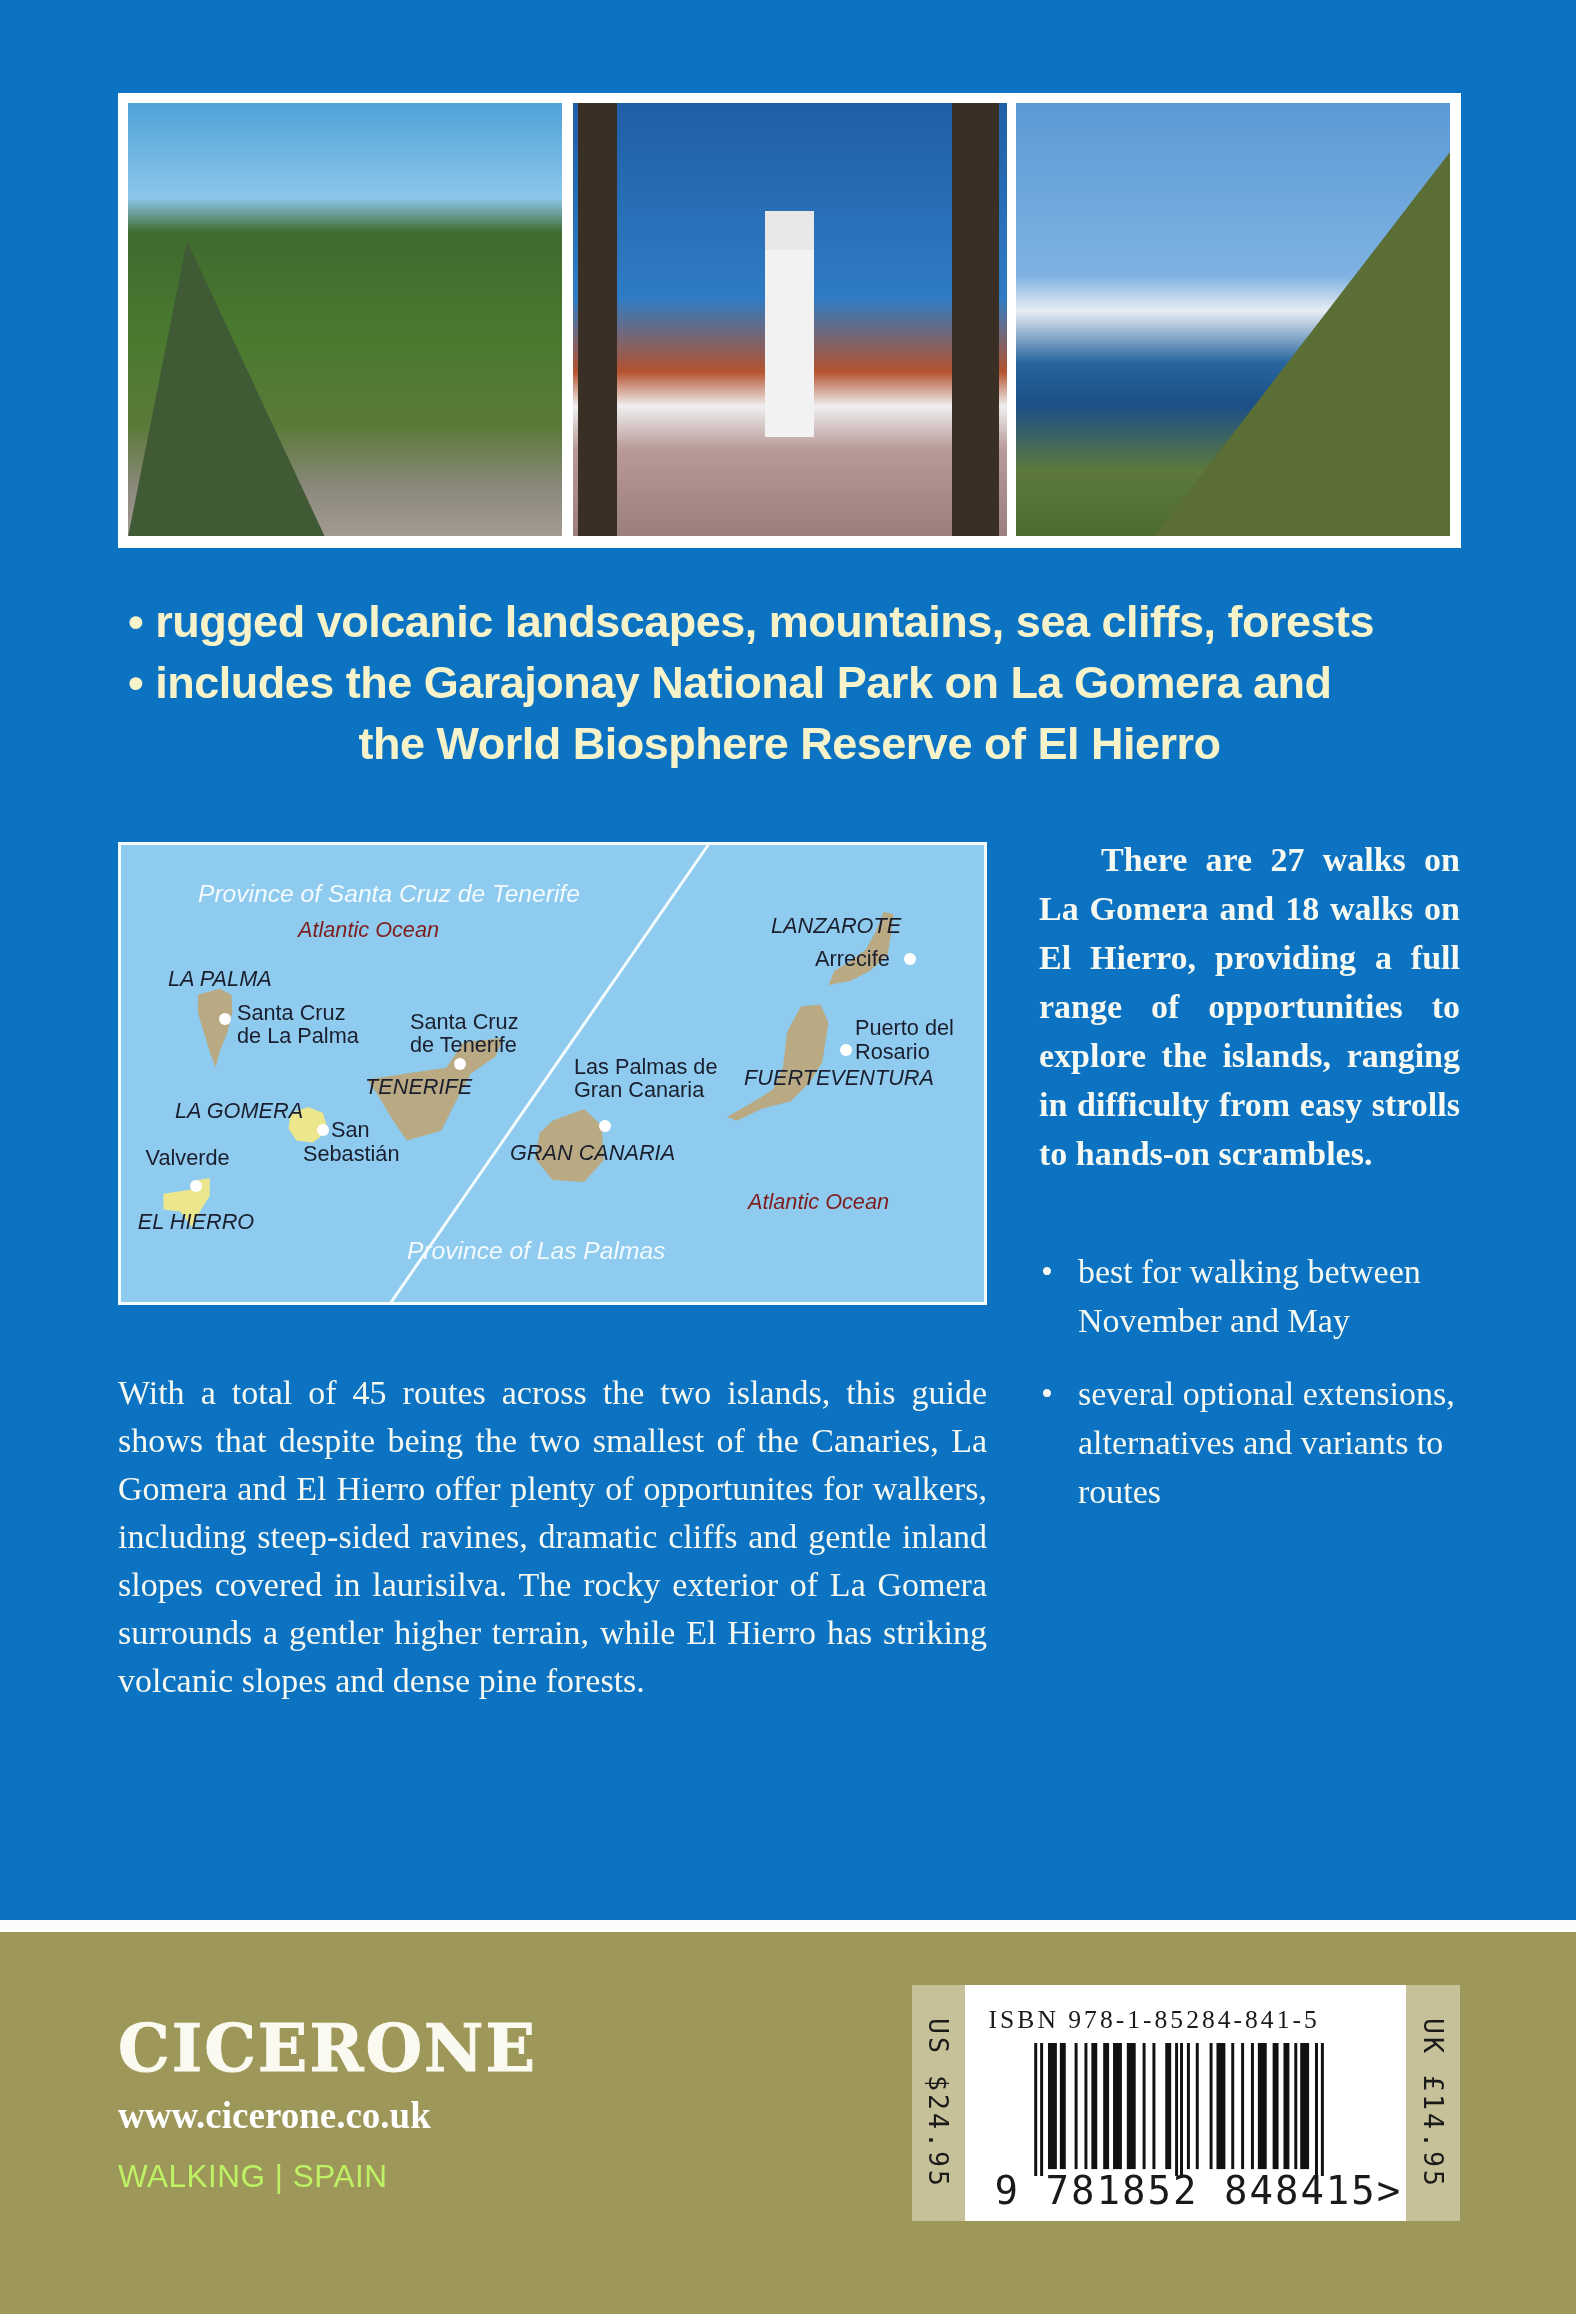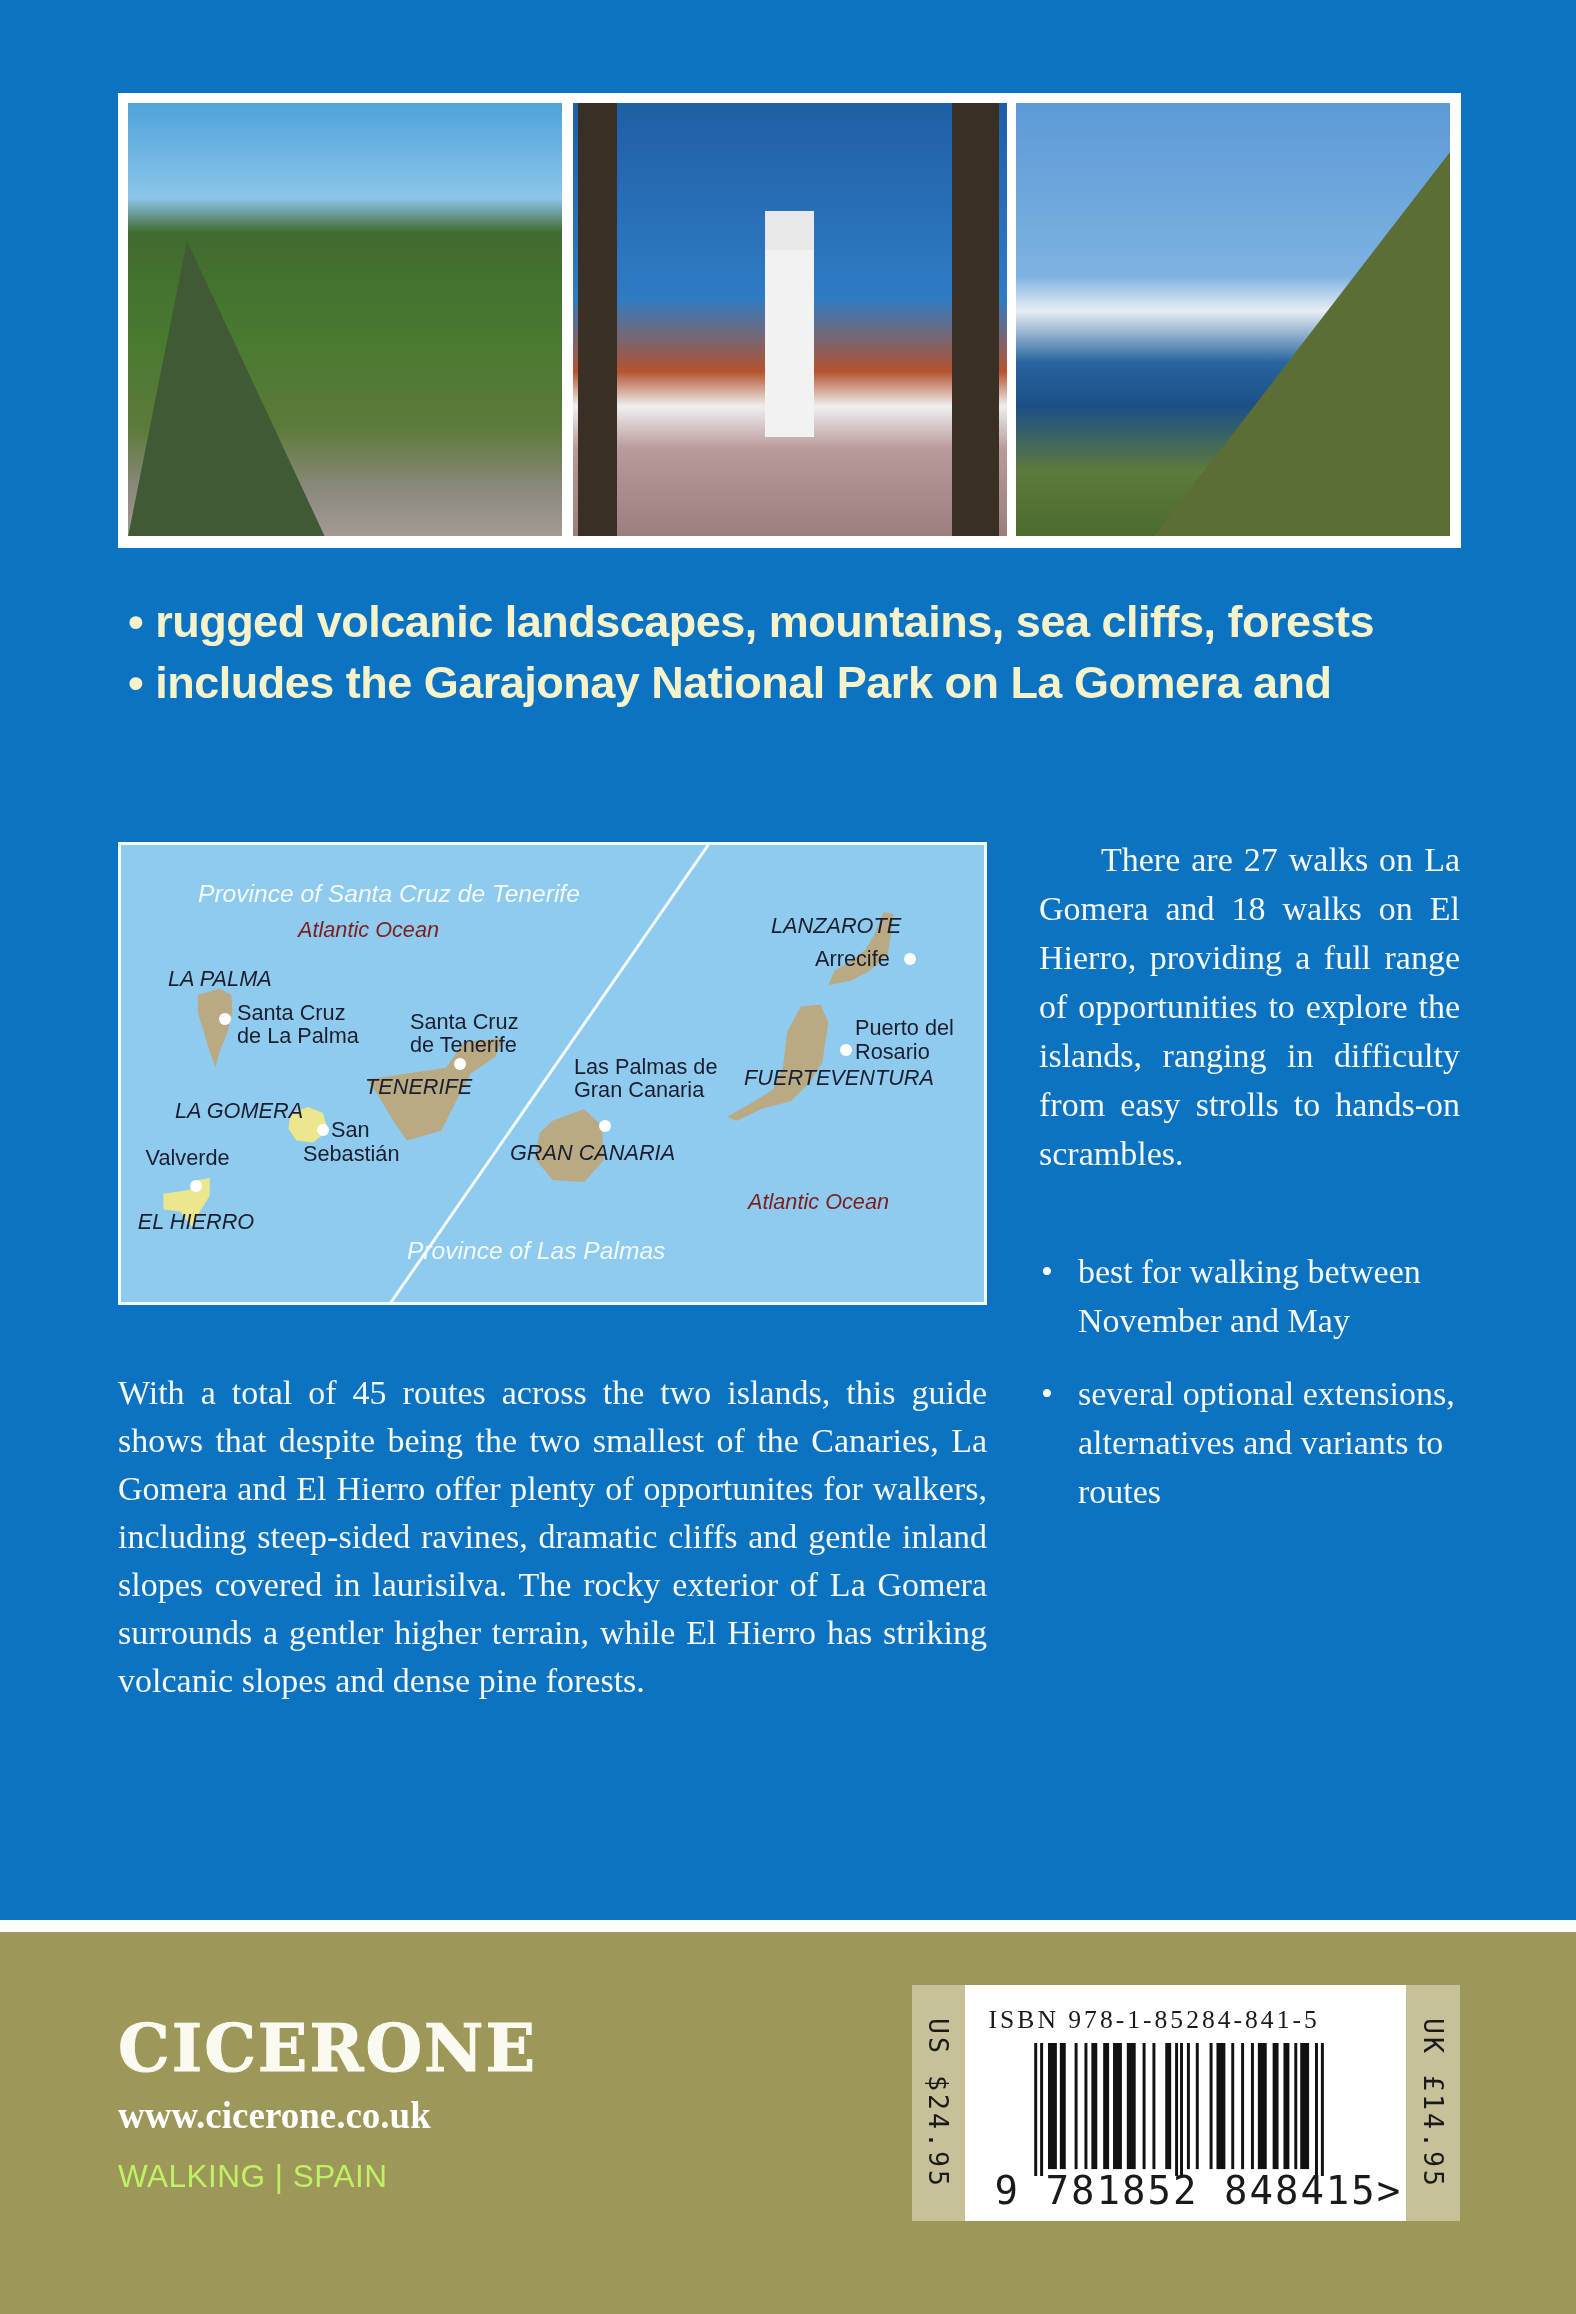--- a/index.html
+++ b/index.html
@@ -22,21 +22,21 @@
   .highlights .line { white-space:nowrap; }
   .highlights .center { text-align:center; }
 
   .map { position:absolute; left:118px; top:842px; width:869px; height:463px; background:#8fcbee; border:3.9px solid #f4fbff; box-sizing:border-box; overflow:hidden; }
   .map svg { position:absolute; left:0; top:0; }
   .lbl { position:absolute; font-family:"Liberation Sans", sans-serif; font-size:21.7px; color:#1a1e2e; line-height:23.6px; white-space:nowrap; }
   .lbl.it { font-style:italic; }
   .lbl.prov { color:#f4fbff; font-style:italic; font-size:24.6px; }
   .lbl.ocean { color:#7f1d1d; font-style:italic; }
 
-  .right-text { position:absolute; left:1039px; top:835px; width:421px; color:#f6f8f2; font-family:"Liberation Serif", serif; font-size:34px; line-height:49px; text-align:justify; }
+  .right-text { position:absolute; left:1039px; top:835px; width:421px; color:#f6f8f2; font-family:"Liberation Serif", serif; font-size:34px; line-height:49px; text-align:justify;font-weight:bold; }
   .right-text .indent { text-indent:62px; }
   .bullets { position:absolute; left:1039px; top:1247px; width:421px; color:#f6f8f2; font-family:"Liberation Serif", serif; font-size:34px; line-height:49px; }
   .bullets .item { position:relative; padding-left:39px; margin-bottom:23.6px; }
   .bullets .dot { position:absolute; left:2px; top:0; }
 
   .body-text { position:absolute; left:118px; top:1369px; width:869px; color:#f6f8f2; font-family:"Liberation Serif", serif; font-size:34px; line-height:48px; text-align:justify; }
 
   .logo { position:absolute; left:118px; top:2014px; color:#fbfaf0; font-family:"DejaVu Serif", serif; font-size:65px; font-weight:bold; letter-spacing:2px; line-height:69px; -webkit-text-stroke:1px #fbfaf0; }
   .url { position:absolute; left:118px; top:2096px; color:#ffffff; font-family:"Liberation Serif", serif; font-weight:bold; font-size:37px; line-height:39px; }
   .category { position:absolute; left:118px; top:2159px; color:#bef264; font-family:"Liberation Sans", sans-serif; font-size:31.5px; line-height:35px; letter-spacing:0.5px; }
@@ -68,20 +68,21 @@
     <div class="tower"></div>
   </div>
   <div class="photo p3" title="Coastal village on steep hillside beside the sea">
       <div class="cliff"></div>
     </div>
 </div>
 
 <div class="highlights">
   <div class="line" style="padding-left:9.9px">• rugged volcanic landscapes, mountains, sea cliffs, forests</div>
   <div class="line" style="padding-left:9.9px">• includes the Garajonay National Park on La Gomera and</div>
+  <div class="line center">the World Biosphere Reserve of El Hierro</div>
 </div>
 
 <div class="map">
   <svg width="869" height="463" viewBox="0 0 882 470">
     <line x1="596" y1="0" x2="270" y2="470" stroke="#f4fbff" stroke-width="3"></line>
 
     <path d="M78 152 L100 146 L112 152 L113 170 L108 190 L100 210 L96 226 L90 210 L84 190 L78 170 Z" fill="#b9aa83"></path>
 
     <path d="M250 238 L290 232 L330 226 L348 200 L388 196 L380 215 L355 232 L340 260 L325 290 L290 300 L275 278 L262 256 Z" fill="#b9aa83"></path>
 

